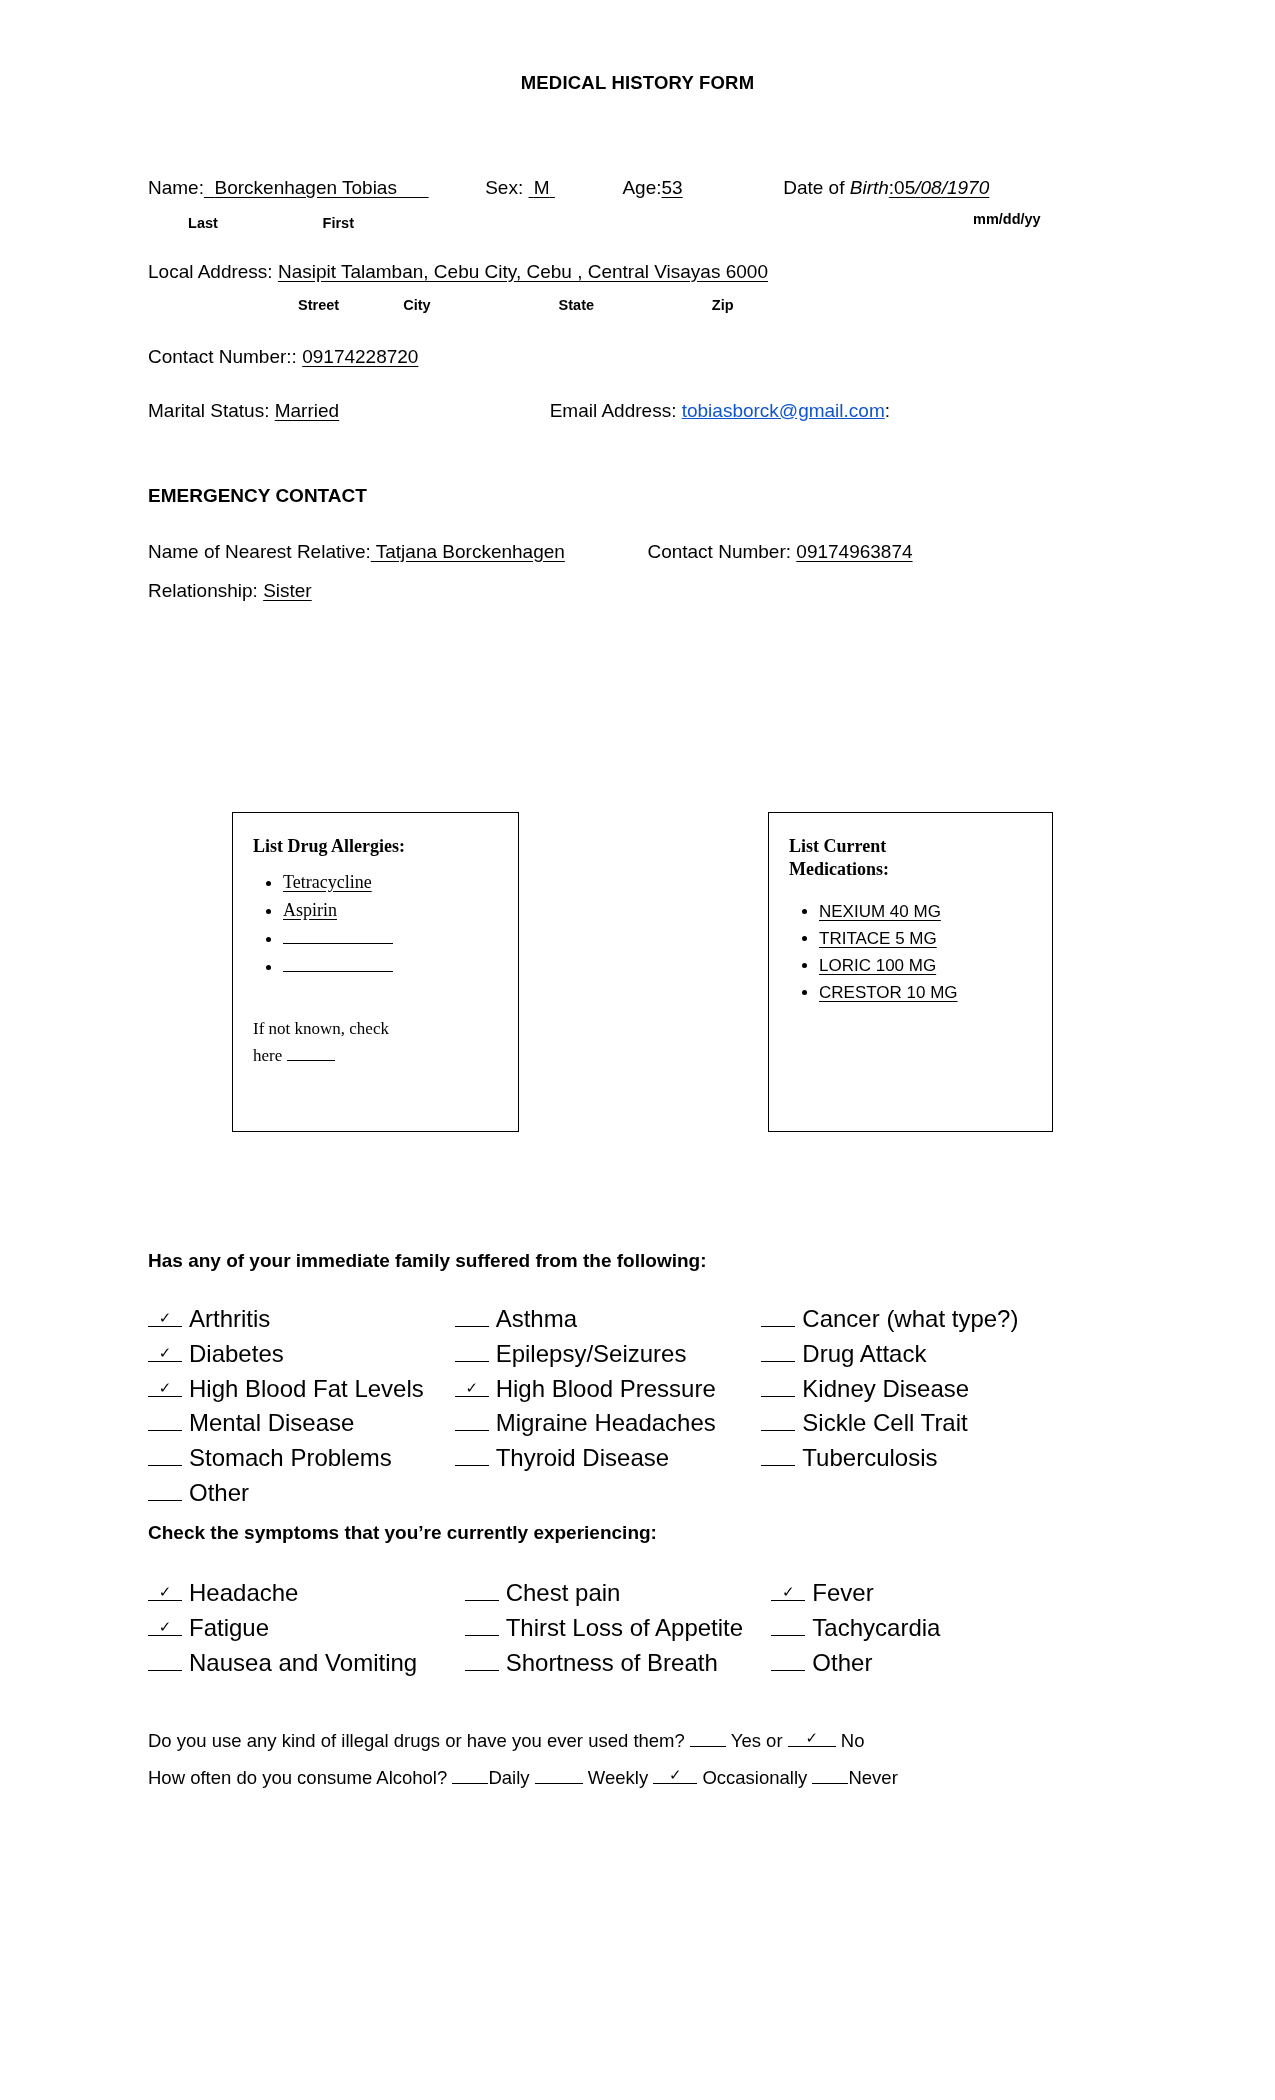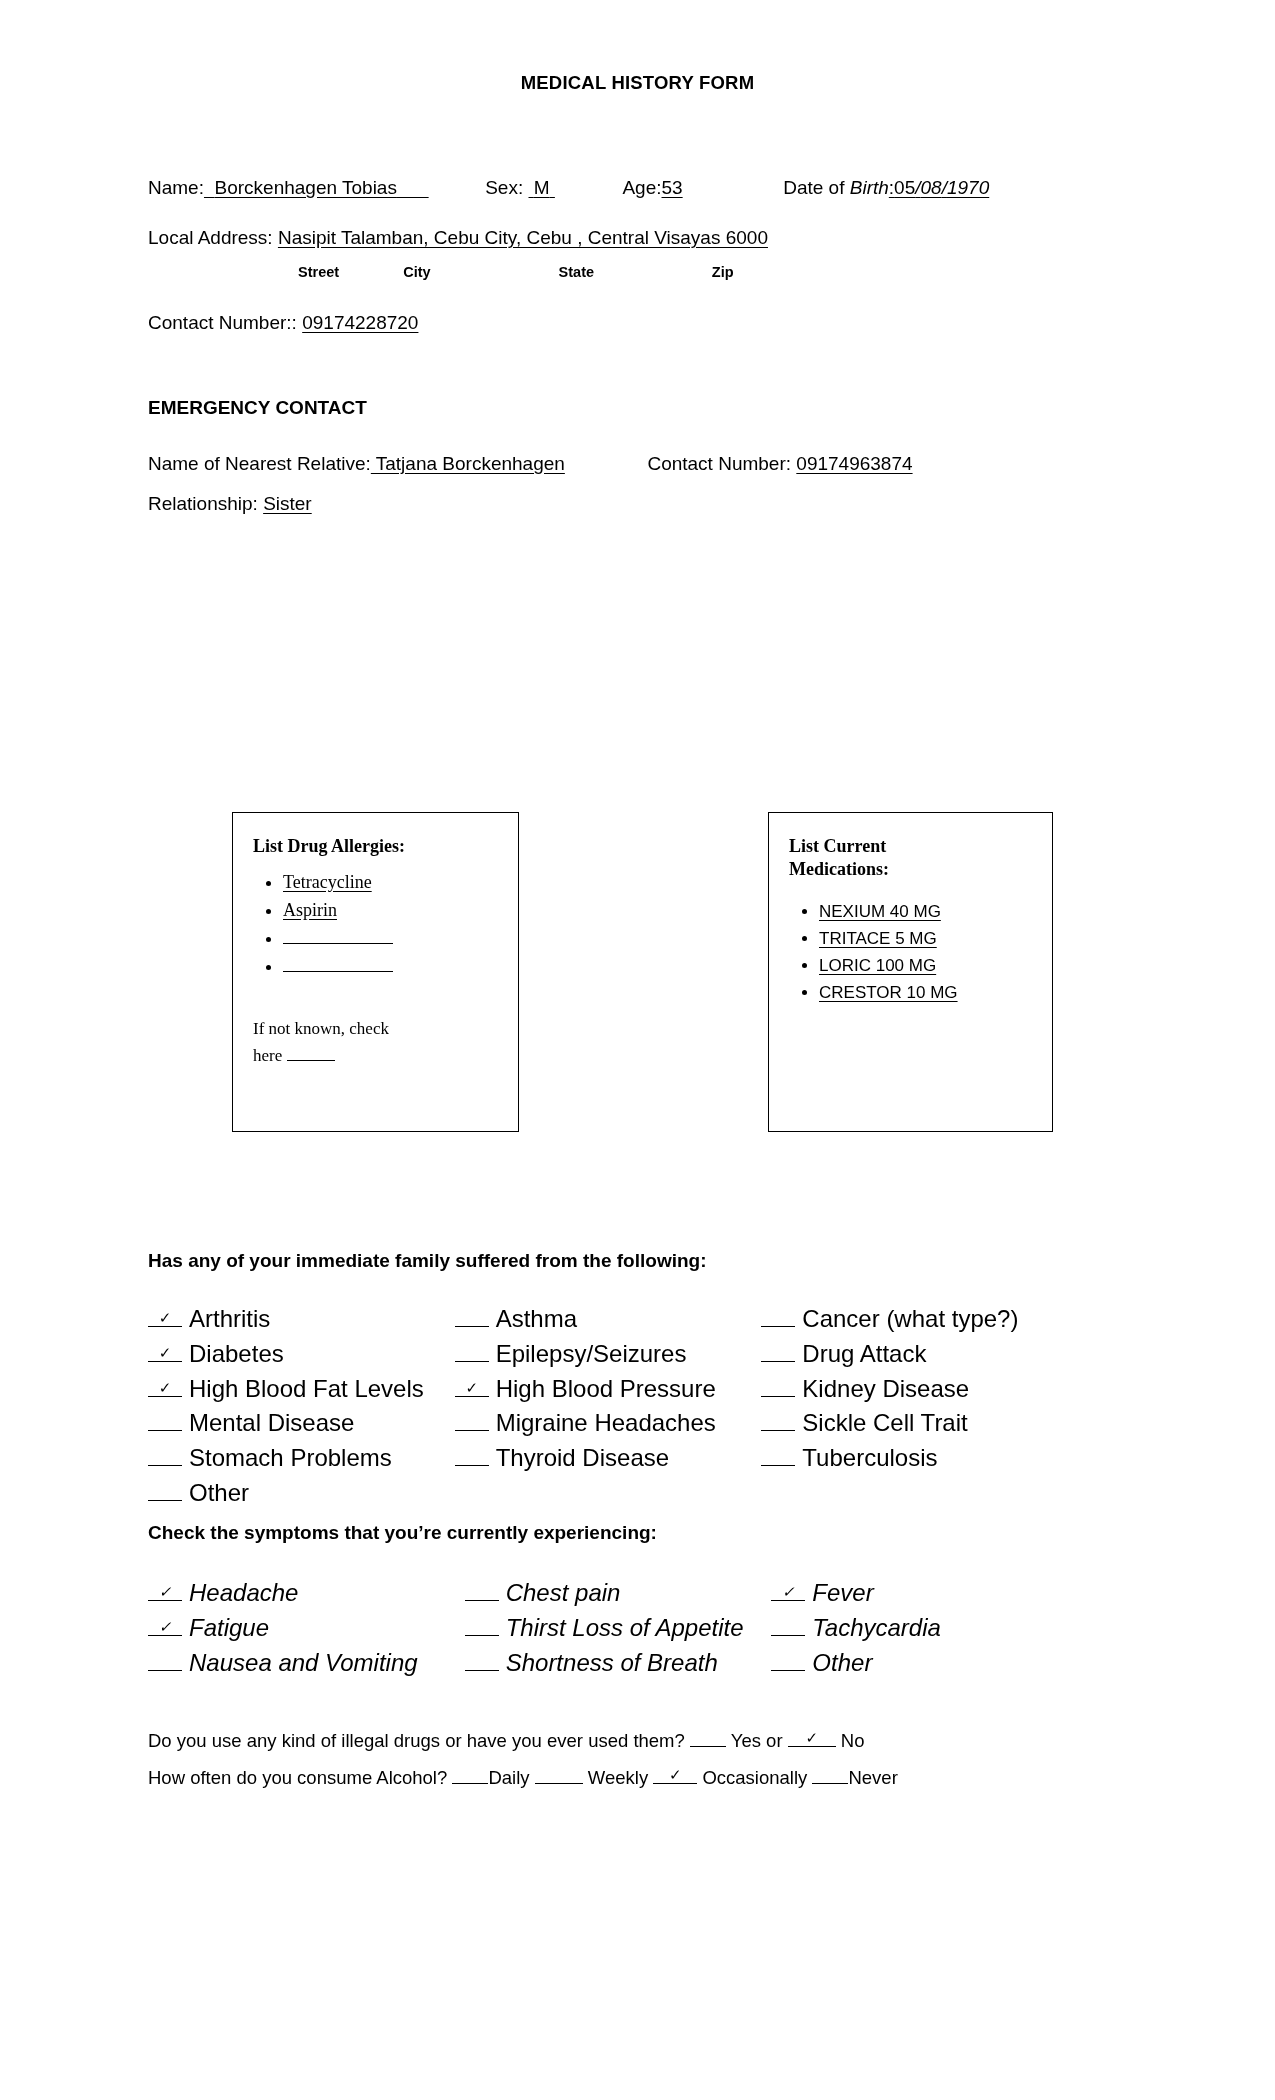--- a/index.html
+++ b/index.html
@@ -154,37 +154,49 @@
       <span>Name:</span><span class="u">&nbsp;&nbsp;<span>Borckenhagen Tobias</span>&nbsp;&nbsp;&nbsp;&nbsp;&nbsp;&nbsp;</span>
       <span style="display:inline-block; width:46px;"></span>
       <span>Sex:</span>
       <span class="u">&nbsp;<span>M</span>&nbsp;</span>
       <span style="display:inline-block; width:58px;"></span>
       <span>Age:</span><span class="u">53</span>
       <span style="display:inline-block; width:90px;"></span>
       <span><span>Date of </span><i>Birth</i><span class="u">:</span></span><span class="u">05</span><i class="u">/</i><i class="u">08</i><i class="u">/</i><i class="u">1970</i>
     </div>
 
+    <div class="row" style="margin-top: 10px;">
+      <span class="sub-label" style="display:inline-block; width:110px; text-align:center;">Last</span>
+      <span class="sub-label" style="display:inline-block; width:150px; text-align:center;">First</span>
+      <span class="sub-label" style="position:absolute; left:825px;">mm/dd/yy</span>
+    </div>
 
     <div class="row" style="margin-top: 26px;">
       <span>Local Address:</span>
       <span class="u">Nasipit Talamban, Cebu City, Cebu ,  Central Visayas 6000</span>
     </div>
     <div class="row" style="margin-top: 9px; margin-left: 150px;">
       <span class="sub-label" style="display:inline-block; width:100px;">Street</span>
       <span class="sub-label" style="display:inline-block; width:150px;">City</span>
       <span class="sub-label" style="display:inline-block; width:148px;">State</span>
       <span class="sub-label" style="display:inline-block;">Zip</span>
     </div>
 
     <div class="row" style="margin-top: 29px;">
       <span>Contact Number::</span>
       <span class="u">09174228720</span>
     </div>
 
+    <div class="row" style="margin-top: 30px;">
+      <span>Marital Status:</span>
+      <span class="u">Married</span>
+      <span style="display:inline-block; width:200px;"></span>
+      <span>Email Address:</span>
+      <span class="mono-link">tobiasborck@gmail.com</span><span>:</span>
+    </div>
 
     <div class="section-head" style="margin-top: 62px;">EMERGENCY CONTACT</div>
 
     <div class="row" style="margin-top: 33px;">
       <span>Name of  Nearest Relative:</span><span class="u"> Tatjana Borckenhagen</span>
       <span style="display:inline-block; width:72px;"></span>
       <span>Contact Number:</span>
       <span class="u">09174963874</span>
     </div>
 
@@ -247,21 +259,21 @@
         <div><span class="chk"></span><span>Kidney Disease</span></div>
         <div><span class="chk"></span><span>Sickle Cell Trait</span></div>
         <div><span class="chk"></span><span>Tuberculosis</span></div>
       </div>
     </div>
   </div>
 
   <div style="position:absolute; left:148px; top:1450px; width:1000px;">
     <div class="section-head">Check the symptoms that you’re currently experiencing:</div>
 
-    <div class="checks" style="margin-top: 32px; font-style: italic;">
+    <div class="checks" style="margin-top: 32px;">
       <div class="col" style="width:310px;">
         <div><span class="chk marked"></span><span>Headache</span></div>
         <div><span class="chk marked"></span><span>Fatigue</span></div>
         <div><span class="chk"></span><span>Nausea and Vomiting</span></div>
       </div>
       <div class="col" style="width:300px;">
         <div><span class="chk"></span><span>Chest pain</span></div>
         <div><span class="chk"></span><span>Thirst Loss of Appetite</span></div>
         <div><span class="chk"></span><span>Shortness of Breath</span></div>
       </div>

